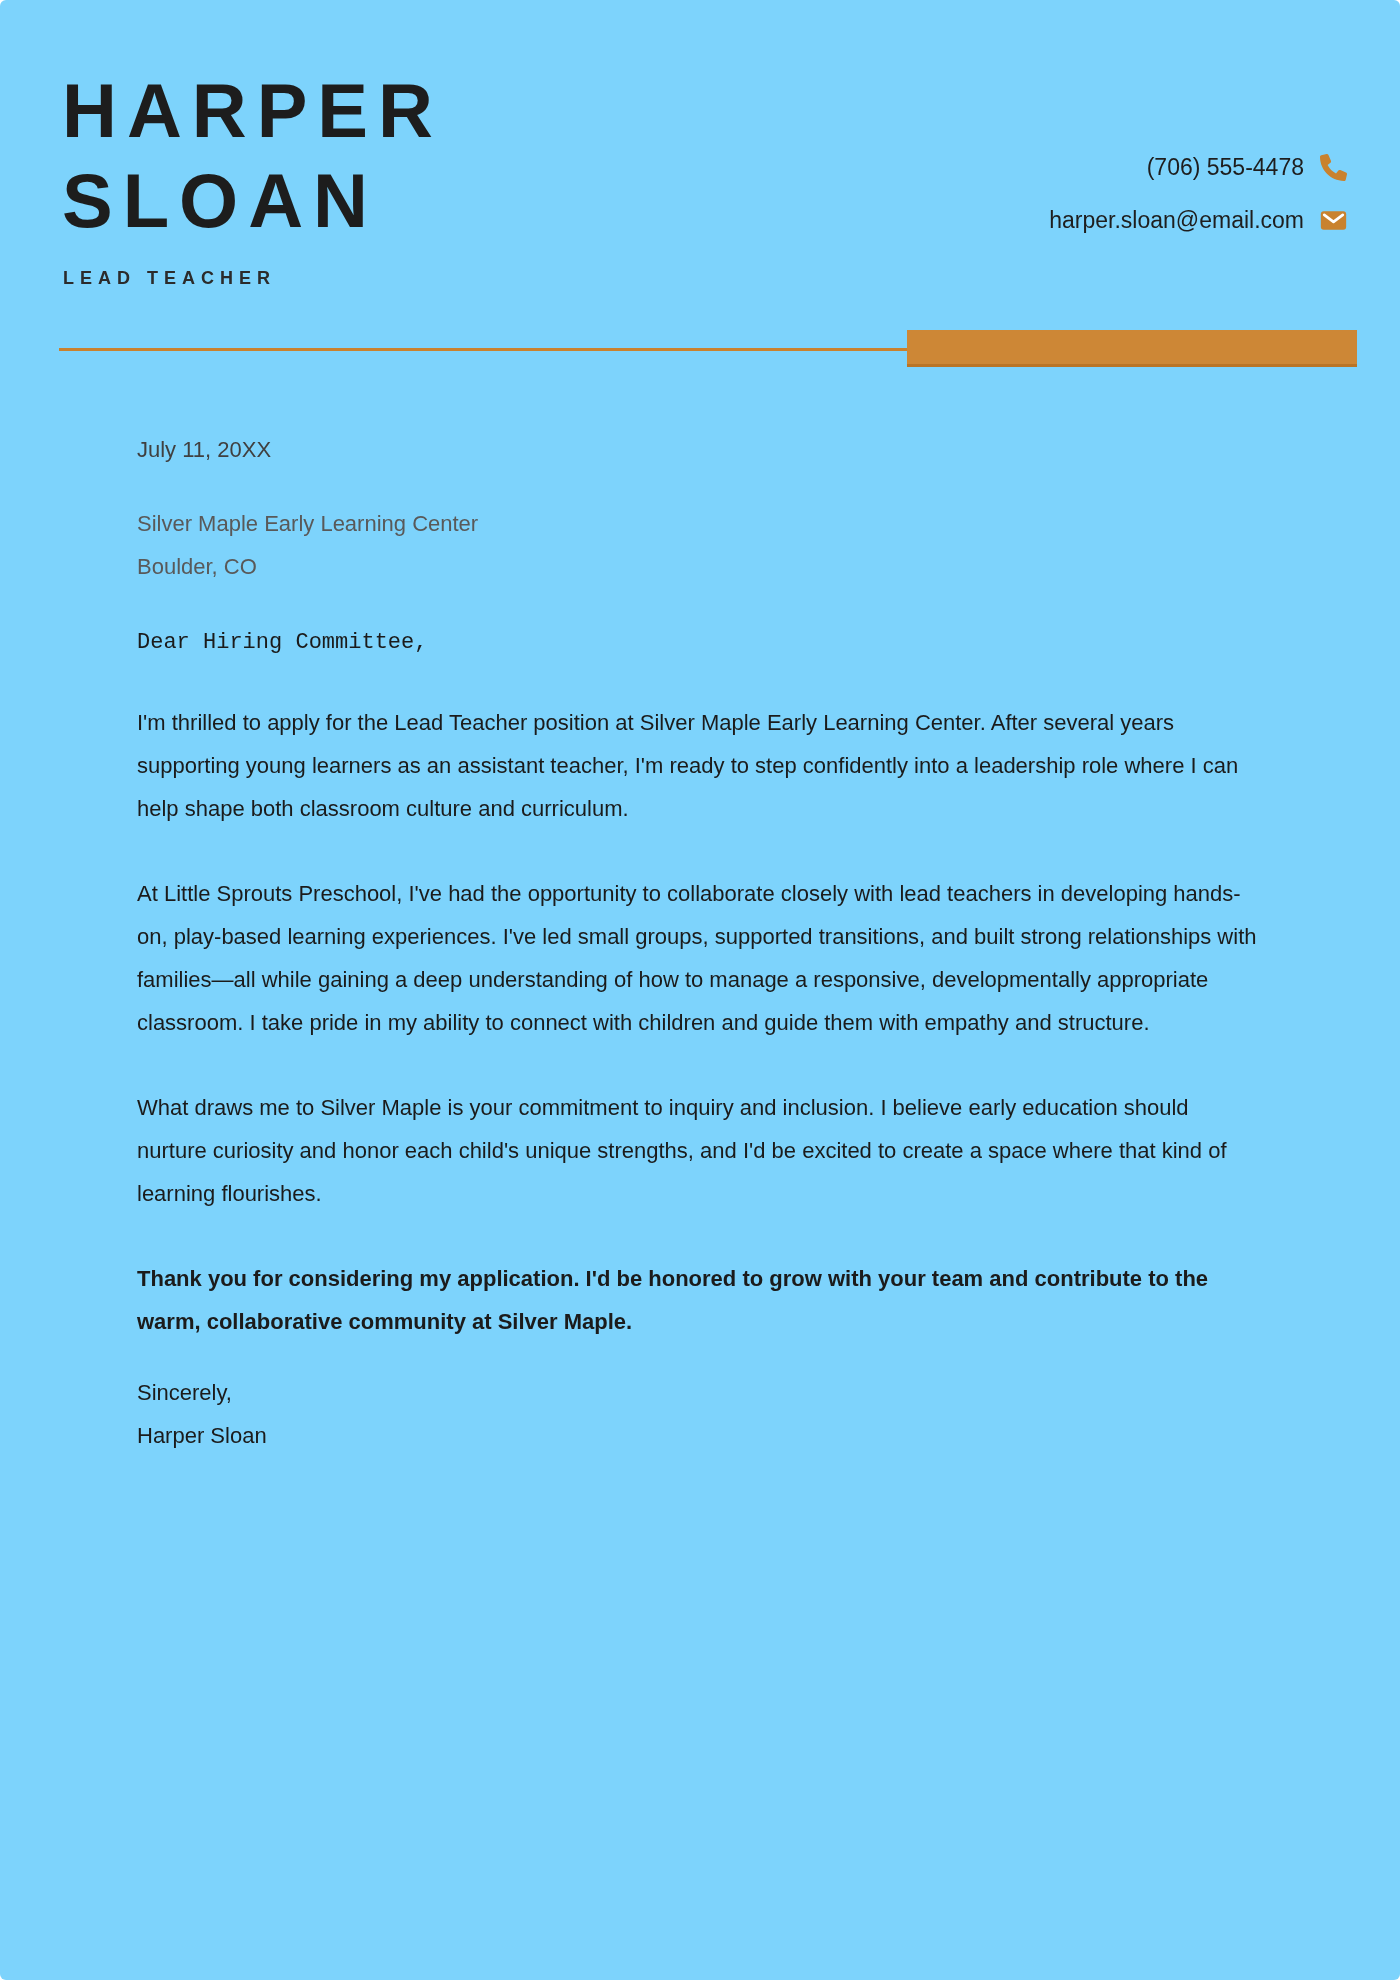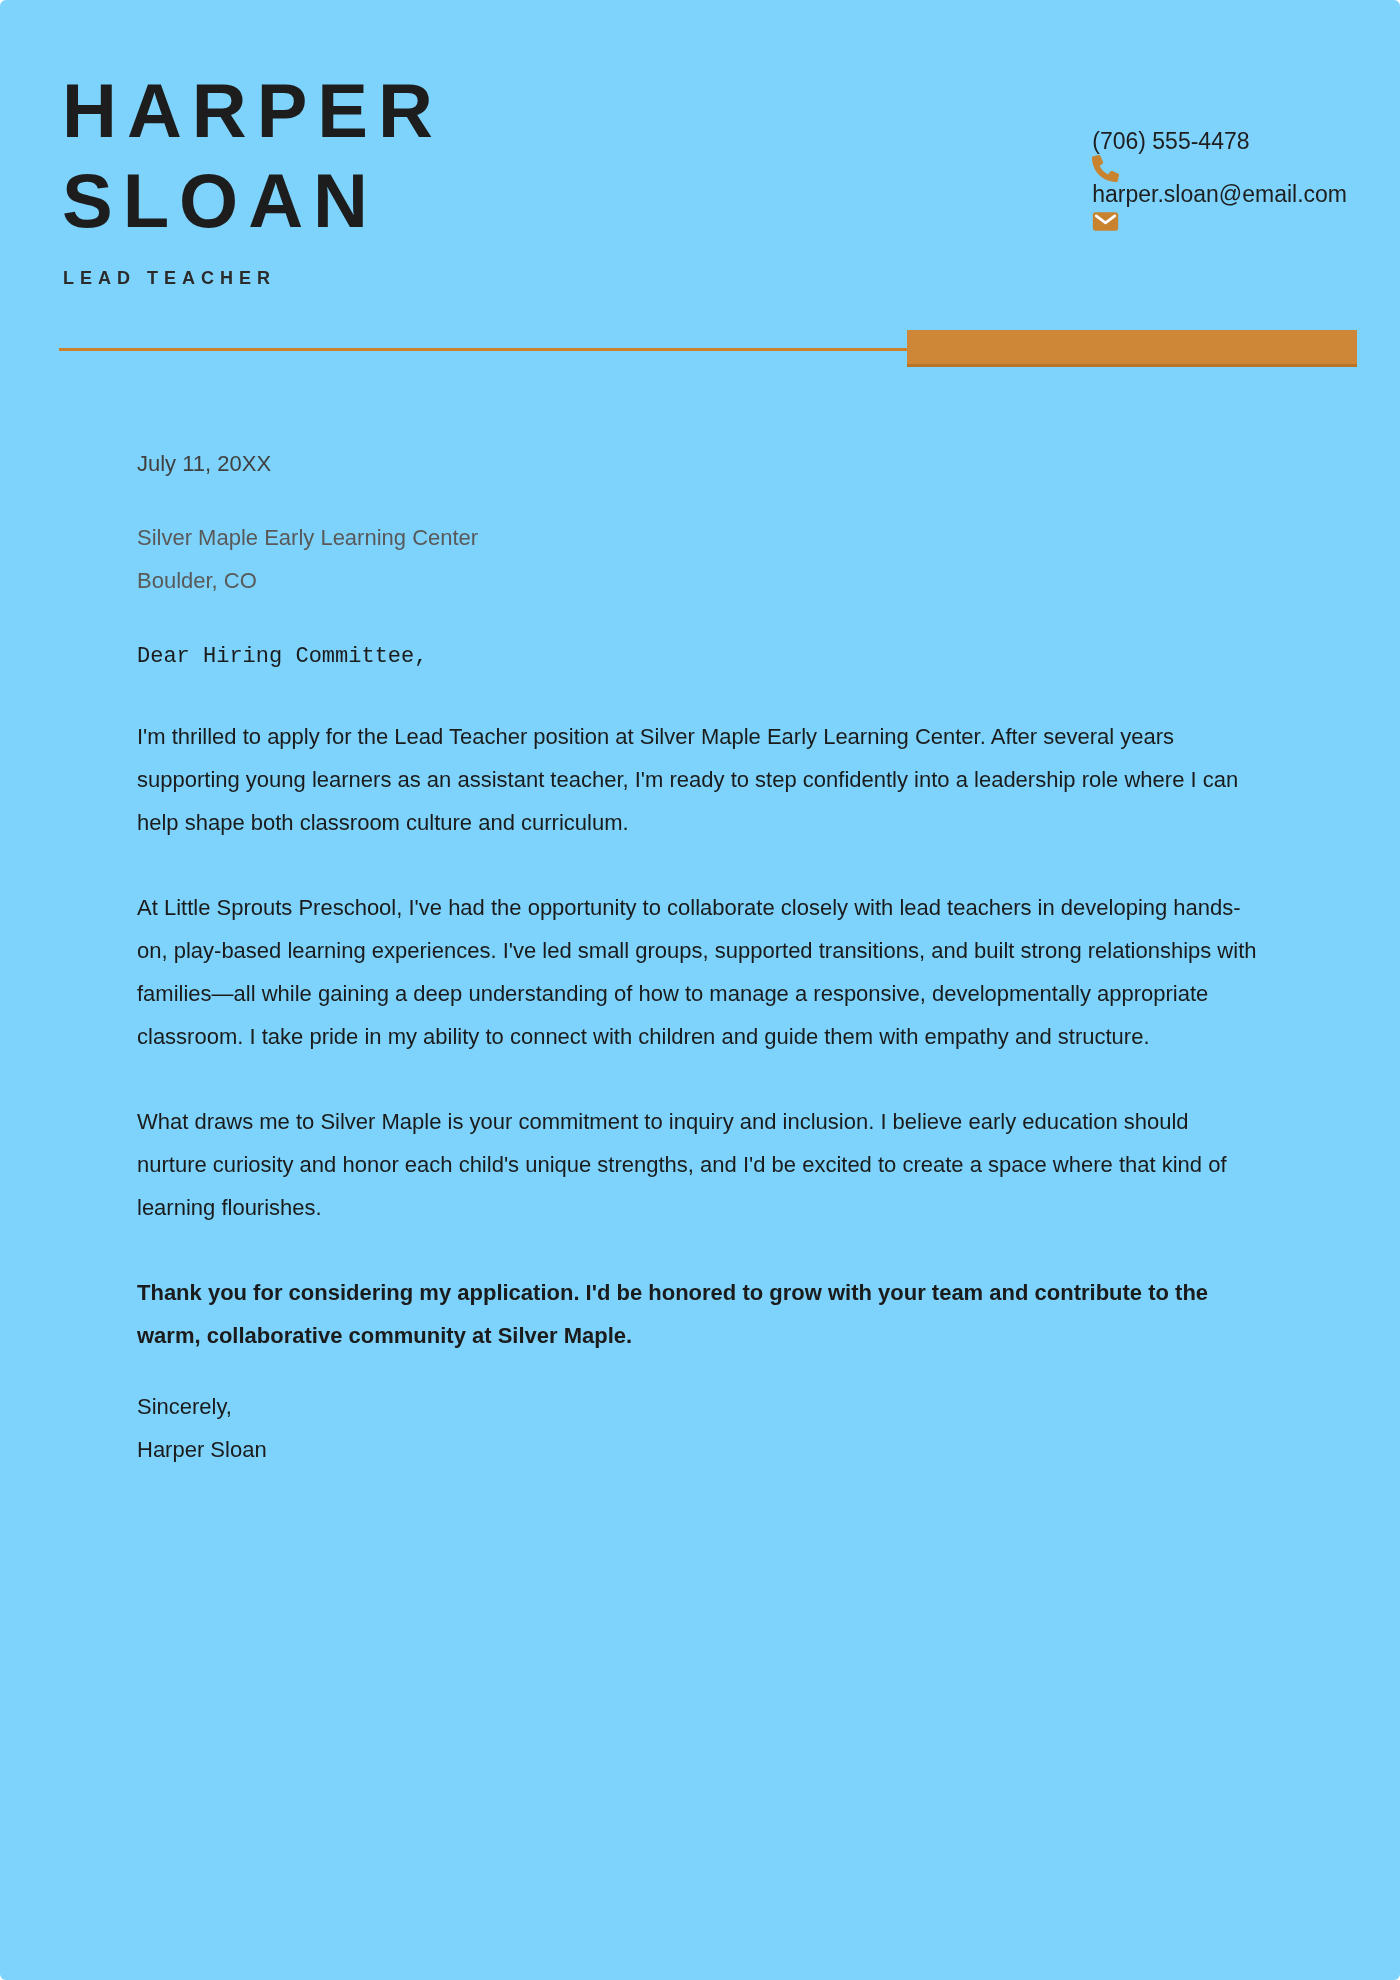--- a/index.html
+++ b/index.html
@@ -41,24 +41,24 @@
   .contact-block {
     position: absolute;
     right: 53px;
     top: 152px;
     display: flex;
     flex-direction: column;
     gap: 23px;
   }
   .contact-row {
     display: flex;
-    align-items: flex-start;
+    align-items: center;
     justify-content: flex-end;
+    gap: 16px;
     height: 30px;
-    flex-direction: column;
   }
   .contact-text {
     font-size: 23px;
     color: #1e1e1e;
   }
   .contact-icon {
     width: 27px;
     height: 27px;
     display: inline-flex;
     align-items: center;
@@ -82,21 +82,21 @@
     width: 450px;
     height: 37px;
     background: #cd8736;
     border-bottom: 3px solid #b97426;
   }
 
   
   .letter {
     position: absolute;
     left: 137px;
-    top: 442px;
+    top: 428px;
     width: 1121px;
     font-size: 22px;
     line-height: 43px;
     color: #1b1b1b;
   }
   .letter p { margin: 0; }
   .date { color: #404040; margin-bottom: 31px !important; }
   .recipient { margin-bottom: 33px; color: #595959; }
   .salutation { margin-bottom: 37px !important; font-family: Liberation Mono, monospace; }
   .para { margin-bottom: 42px !important; }

